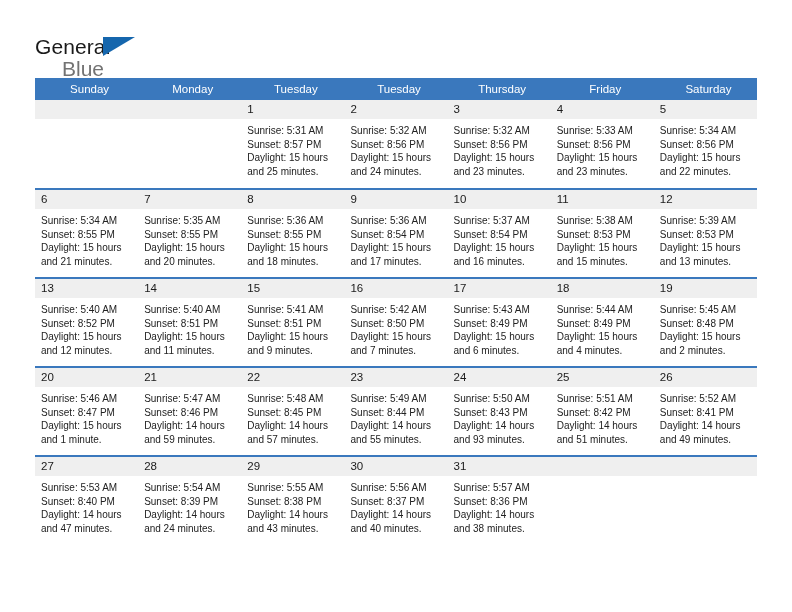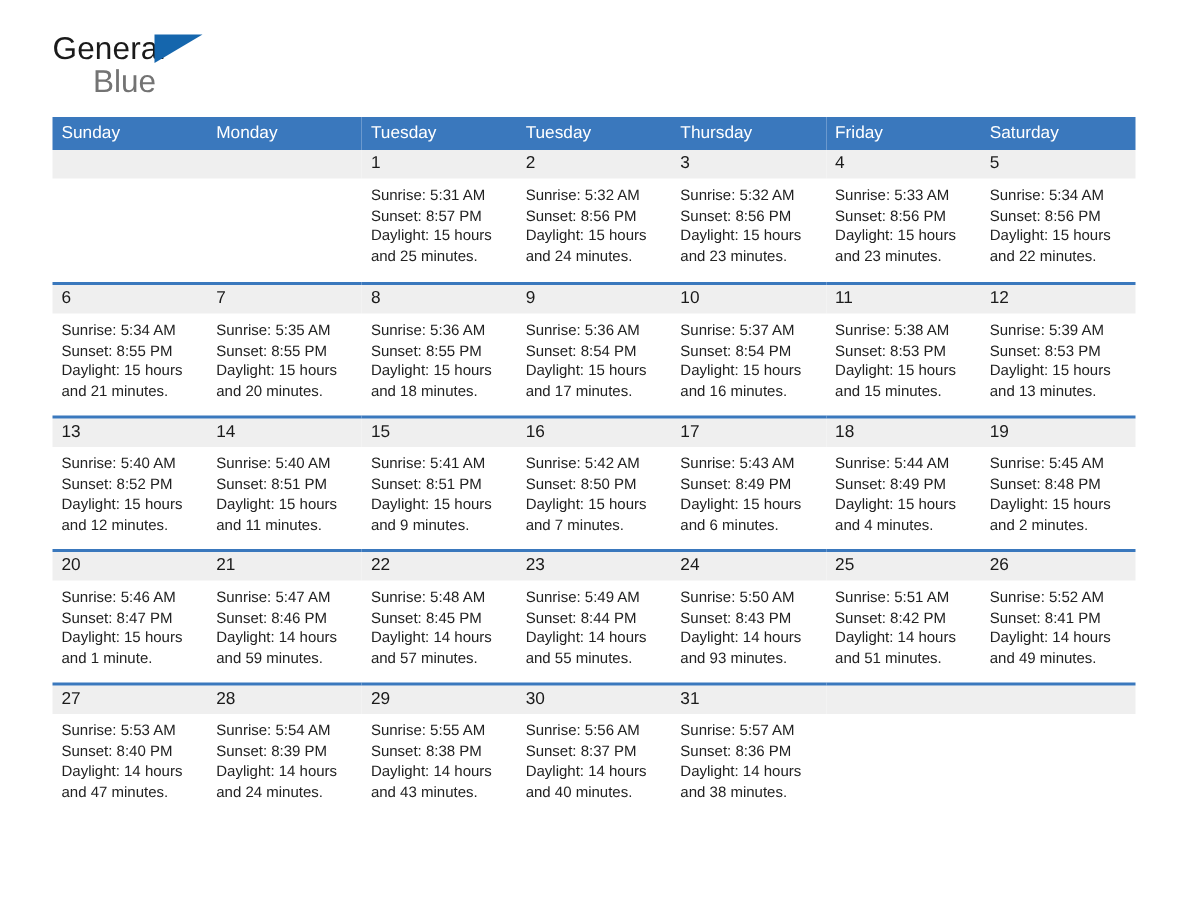--- a/index.html
+++ b/index.html
@@ -18,21 +18,21 @@
     position: relative;
     width: 792px;
     height: 612px;
     box-sizing: border-box;
     padding: 0 35px;
   }
 
   
   .header {
     display: flex;
-    align-items: flex-end;
+    align-items: center;
     justify-content: space-between;
     padding-top: 44px;
     height: 72px;
     box-sizing: border-box;
   }
   .logo-block {
     position: relative;
     width: 120px;
     height: 50px;
     padding-top: 6px;
@@ -83,21 +83,21 @@
     width: 722px;
     border-collapse: collapse;
     table-layout: fixed;
     margin-top: 6px;
   }
   .calendar th {
     background: #3a78bd;
     color: #ffffff;
     font-weight: normal;
     font-size: 11.5px;
-    text-align: left;
+    text-align: center;
     padding: 5px 0 5px 6px;
     height: 18px;
     box-sizing: border-box;
     border: none;
   }
   .week-row > td {
     vertical-align: top;
     padding: 0;
     border-top: 2px solid #3a78bd;
     height: 89px;

